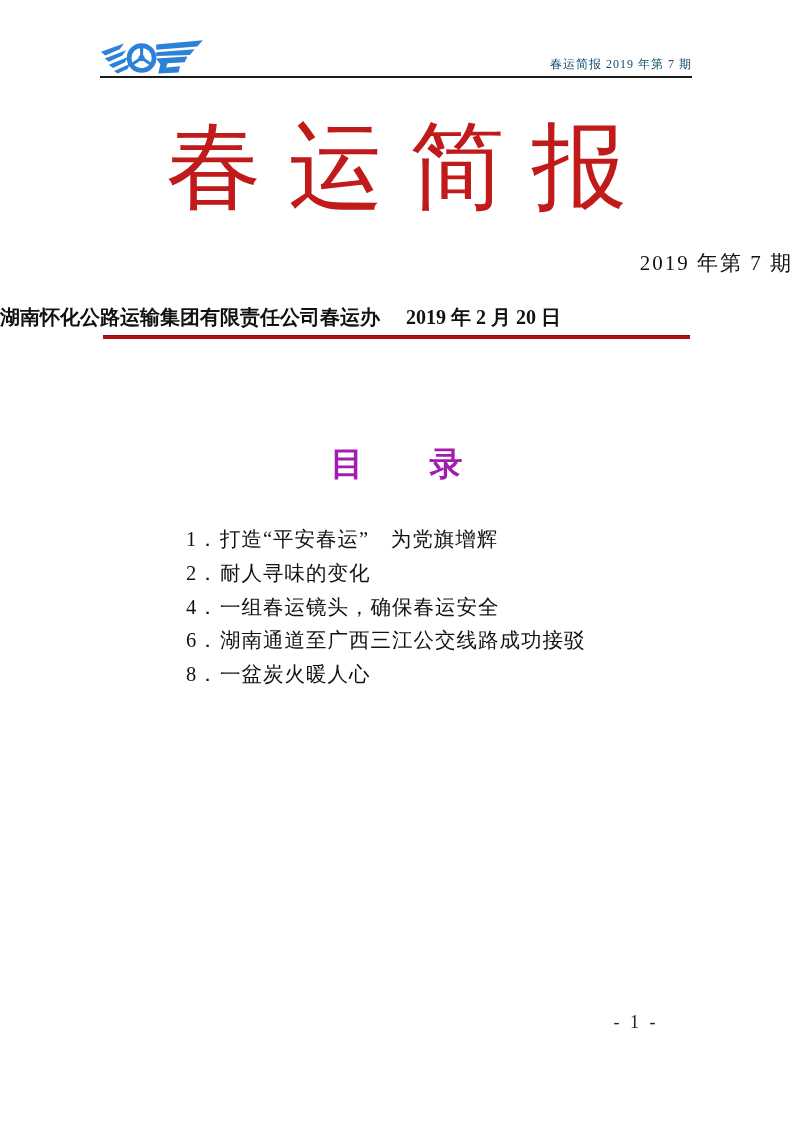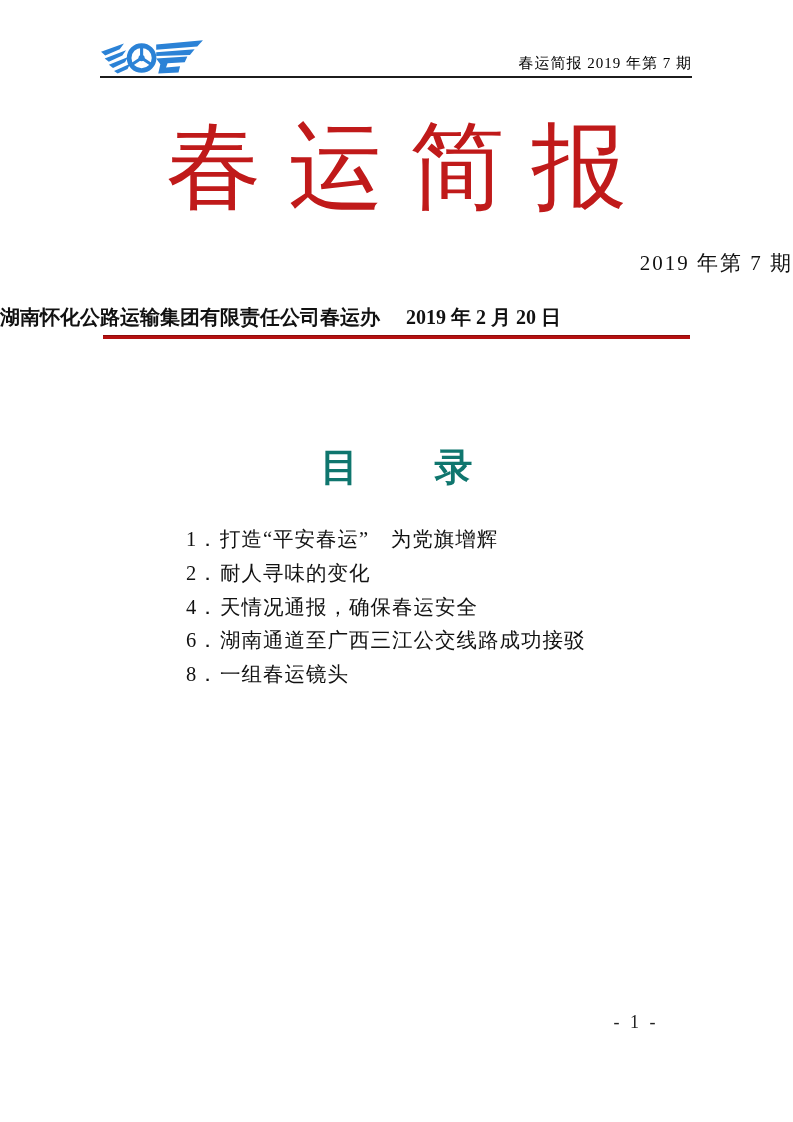--- a/index.html
+++ b/index.html
@@ -20,22 +20,22 @@
     position: absolute;
     top: 38px; left: 100px;
     width: 592px; height: 40px;
     display: flex;
     justify-content: space-between;
     align-items: flex-end;
     border-bottom: 2px solid #1c1c1c;
   }
   .logo-wrap { height: 38px; display: flex; align-items: flex-end; }
   .masthead {
-    font-size: 15px;
-    color: #000000;
+    font-size: 12px;
+    color: #0c4a6e;
     padding-bottom: 3px;
     letter-spacing: 1px;
     white-space: nowrap;
   }
 
   
   .main-title {
     position: absolute;
     top: 112px; left: 0;
     width: 793px;
@@ -81,23 +81,23 @@
     background: #b51010;
     border-top: 1px solid #8e0b0b;
   }
 
   
   .toc-heading {
     position: absolute;
     top: 442px; left: 0;
     width: 793px;
     text-align: center;
-    font-size: 38px;
+    font-size: 33px;
     font-weight: bold;
-    color: #0f766e;
+    color: #a21caf;
     white-space: pre;
   }
   .toc-list {
     position: absolute;
     top: 523px; left: 146px;
     width: 520px;
     list-style: none;
     font-size: 20.5px;
     color: #111;
     margin-left: 40px;
@@ -160,20 +160,20 @@
   <div class="publisher-line">
     <span>湖南怀化公路运输集团有限责任公司春运办</span><span class="gap"></span><span>2019 年 2 月 20 日</span>
   </div>
   <div class="red-rule"></div>
 
   <div class="toc-heading">目　　录</div>
 
   <ul class="toc-list">
     <li><span class="toc-num">1．</span><span>打造“平安春运”　为党旗增辉</span></li>
     <li><span class="toc-num">2．</span><span>耐人寻味的变化</span></li>
-    <li><span class="toc-num">4．</span><span>天情况通报，确保春运安全</span></li>
+    <li><span class="toc-num">4．</span><span>一组春运镜头，确保春运安全</span></li>
     <li><span class="toc-num">6．</span><span>湖南通道至广西三江公交线路成功接驳</span></li>
-    <li><span class="toc-num">8．</span><span>一组春运镜头</span></li>
+    <li><span class="toc-num">8．</span><span>一盆炭火暖人心</span></li>
   </ul>
 
   <div class="page-number">- 1 -</div>
 
 </div>
 
 </body></html>

